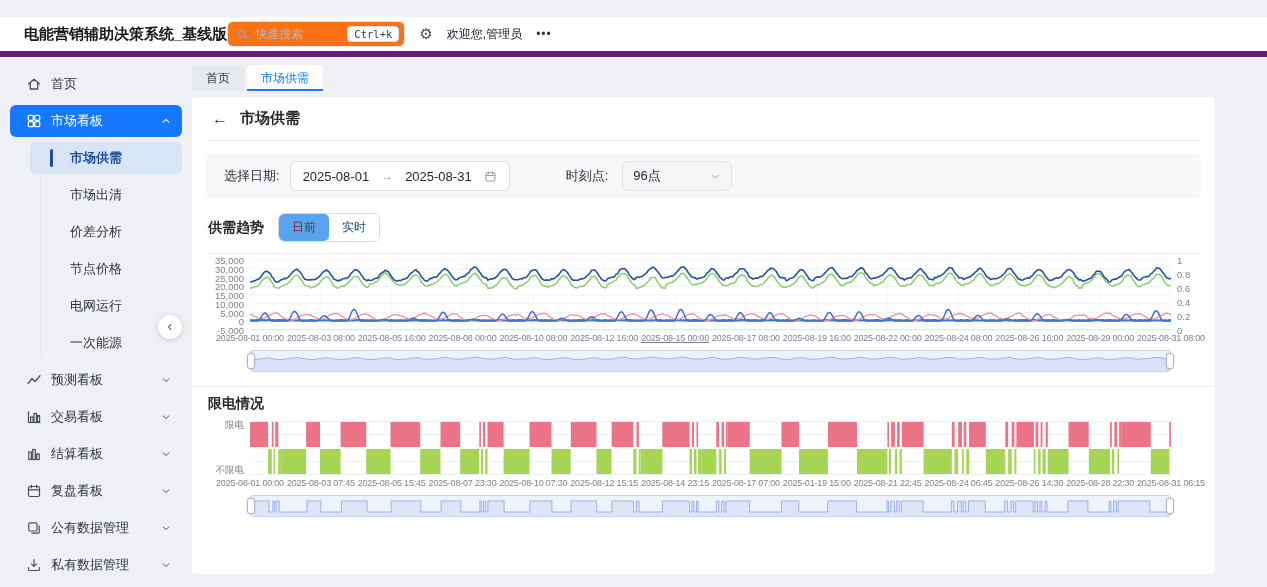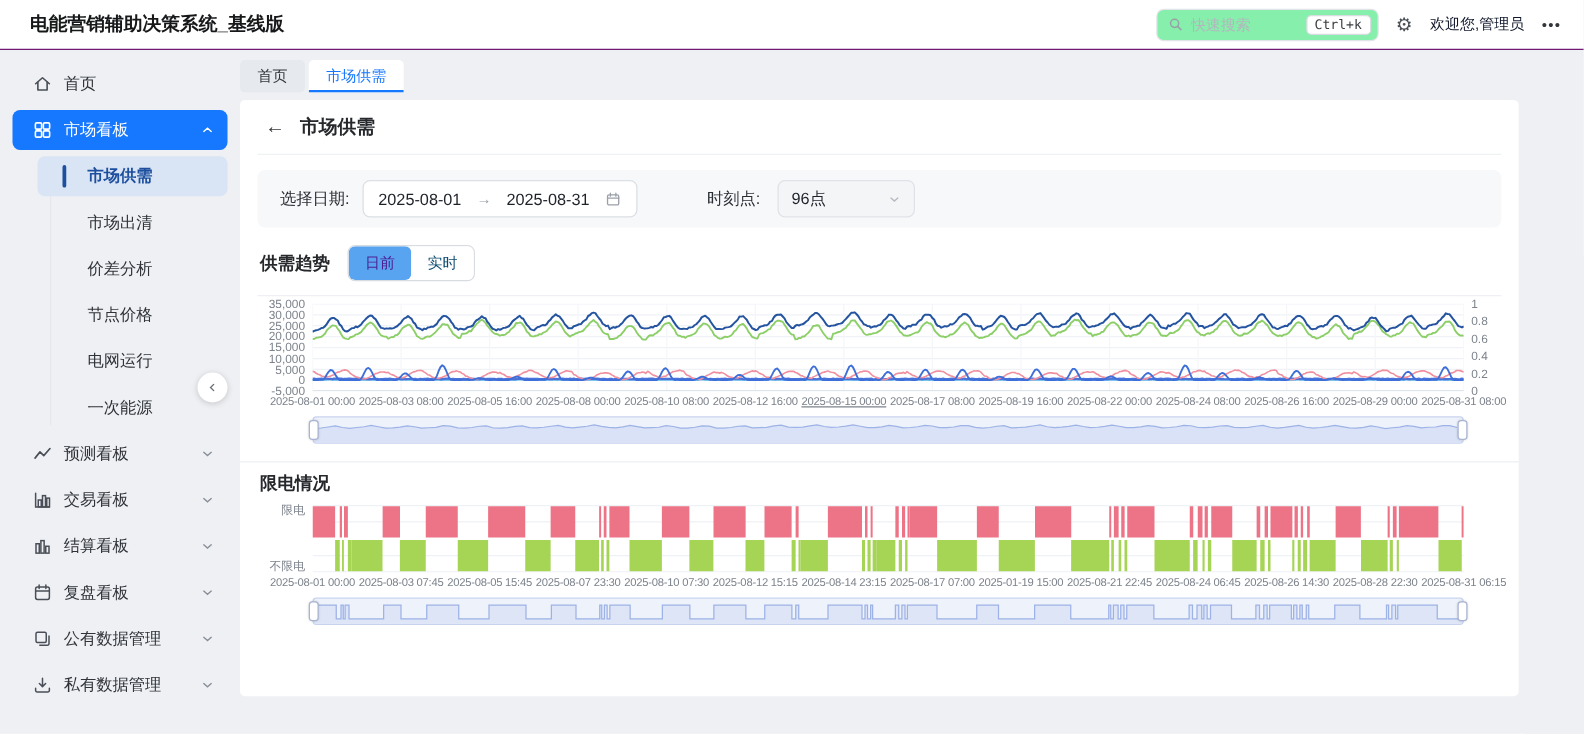--- a/index.html
+++ b/index.html
@@ -1,23 +1,23 @@
 <!DOCTYPE html>
 <html><head>
 <meta charset="utf-8">
 <style>
   * { margin:0; padding:0; box-sizing:border-box; }
   html,body { width:1267px; height:587px; overflow:hidden; }
   body { background:#eef0f4; font-family:"Liberation Sans",sans-serif; color:#26282c; font-size:13px; }
 
   
-  .topbar { height:40px; background:#fff; border-bottom:1px solid #701a75; display:flex; align-items:center; justify-content:space-between; padding:0 18px 0 24px; }
+  .topbar { height:40px; background:#fff; border-bottom:6px solid #701a75; display:flex; align-items:center; padding:0 18px 0 24px;margin-top:17px; }
   .app-title { font-size:15px; font-weight:bold; color:#17181a; }
   .tb-right { display:flex; align-items:center; gap:14px; }
-  .search-box { display:flex; align-items:center; gap:6px; width:178px; height:26px; border:1px solid #e1e4e8; border-radius:6px; background:#86efac; padding:0 4px 0 8px; }
+  .search-box { display:flex; align-items:center; gap:6px; width:178px; height:26px; border:1px solid #e1e4e8; border-radius:6px; background:#f97316; padding:0 4px 0 8px; }
   .search-box input { border:none; outline:none; background:transparent; width:86px; font-size:12px; color:#333; font-family:"Liberation Sans",sans-serif; }
   .search-box input::placeholder { color:#b3b7bd; }
   .kbd { border:1px solid #d8dbe0; border-radius:4px; background:#fff; font-family:"DejaVu Sans Mono",monospace; font-size:10.5px; color:#3a3d42; padding:1px 6px; }
   .gear { font-size:15px; color:#4b5055; cursor:pointer; }
   .welcome { font-size:12px; color:#0f172a; }
   .more-dots { font-size:12px; color:#33363a; letter-spacing:1px; cursor:pointer; }
 
   
   .layout { display:flex; height:547px; }
   .sidebar { width:192px; position:relative; padding-top:6px; flex:none; }
@@ -47,21 +47,21 @@
   .f-label { font-size:13px; color:#2b2e33; }
   .date-range { display:flex; align-items:center; gap:12px; background:#fff; border:1px solid #dcdfe4; border-radius:6px; height:30px; padding:0 12px; font-size:13px; color:#1f2329; cursor:pointer; }
   .dr-arrow { color:#9aa0a8; font-size:12px; }
   .select-box { display:flex; align-items:center; justify-content:space-between; width:110px; background:#f4f5f7; border:1px solid #dfe2e7; border-radius:6px; height:30px; padding:0 10px; font-size:13px; color:#1f2329; margin-left:4px; cursor:pointer; }
   .gap-40 { width:36px; }
 
   .section-row { margin-top:14px; display:flex; align-items:center; gap:14px; padding-left:2px; }
   .section-title { font-size:14px; font-weight:bold; }
   .toggle-group { display:flex; border:1px solid #d8dbe0; border-radius:6px; overflow:hidden; background:#fff; }
   .toggle { padding:5px 13px; font-size:12px; color:#0c4a6e; background:#fff; cursor:pointer; }
-  .toggle.active { background:#58a4f0; color:#4c1d95; border-radius:5px; }
+  .toggle.active { background:#58a4f0; color:#7f1d1d; border-radius:5px; }
   .divider { border-top:1px solid #eef0f3; margin:11px 0 6px; }
   .divider2 { border-top:1px solid #eef0f3; margin:14px -14px 8px; }
 
   .unit-row { display:flex; justify-content:space-between; font-size:11px; color:#8a9099; padding:2px 6px 3px 14px; }
   .chart-row { display:flex; }
   .ycol { width:44px; position:relative; font-size:9.5px; color:#7d838c; }
   .ycol .yt { position:absolute; right:6px; white-space:nowrap; }
   .rcol { width:30px; position:relative; font-size:9.5px; color:#7d838c; }
   .rcol .yt { position:absolute; left:6px; white-space:nowrap; }
   .plot { width:921px; flex:none; }

